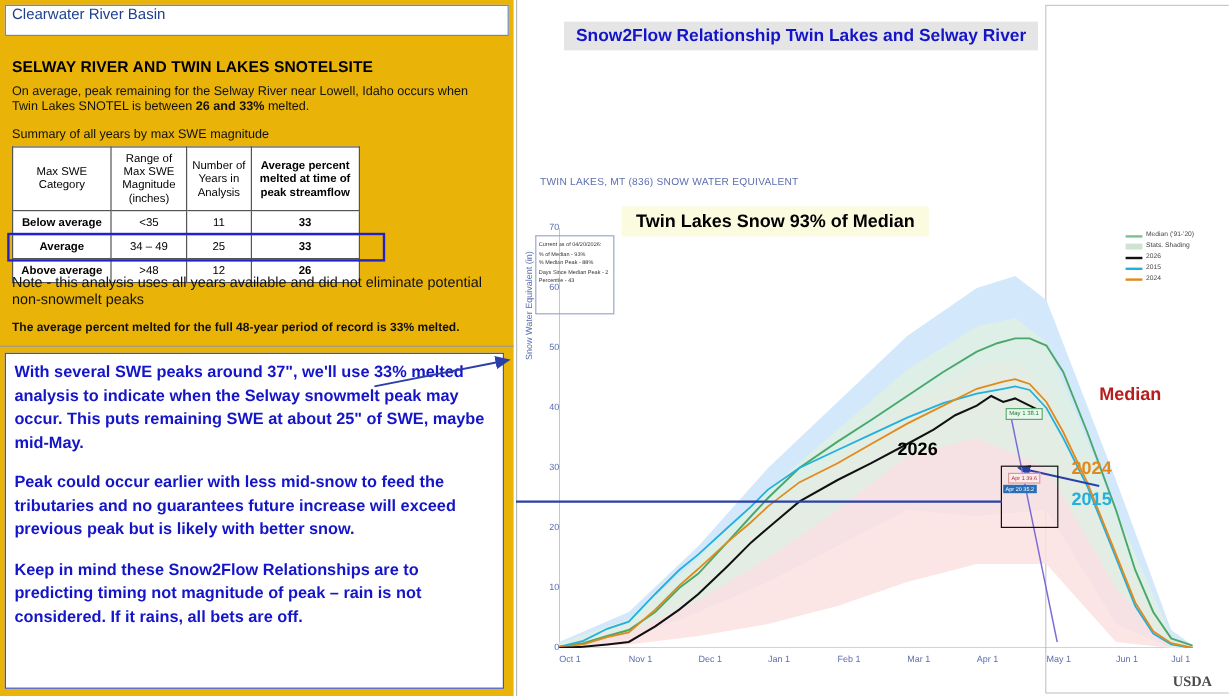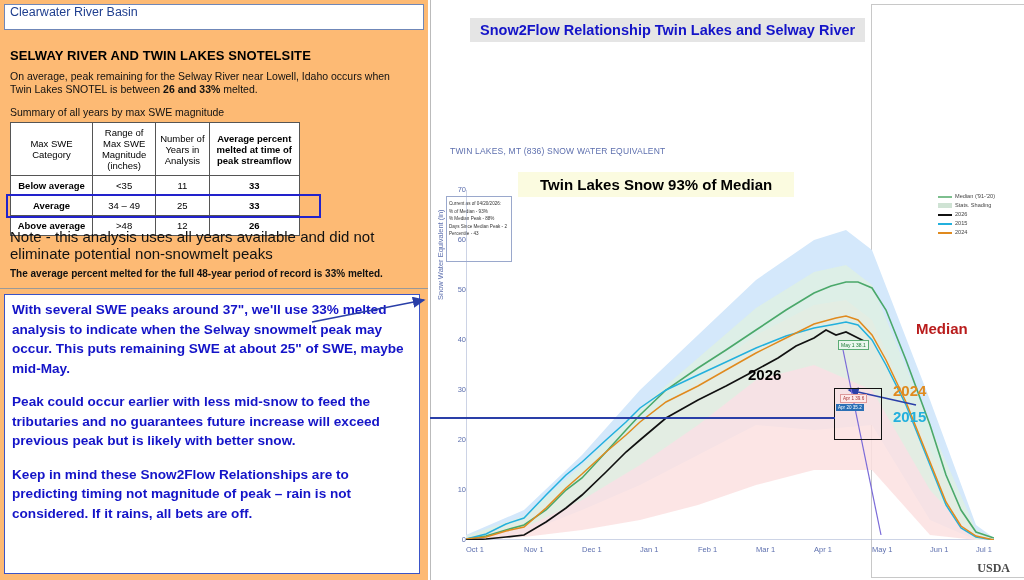--- a/index.html
+++ b/index.html
@@ -18,21 +18,21 @@
     position: relative;
     width: 1024px;
     height: 580px;
   }
   
   .left-panel {
     position: absolute;
     left: 0; top: 0;
     width: 428px;
     height: 580px;
-    background: #fdba74;
+    background: #eab308;
   }
   .basin-box {
     position: absolute;
     left: 4px; top: 4px;
     width: 418px; height: 24px;
     border: 1px solid #6f87b8;
     background: #ffffff;
   }
   .basin-title {
     position: absolute;
@@ -101,21 +101,21 @@
     position: absolute;
     left: 6px; top: 194px;
     width: 311px; height: 20px;
     border: 2px solid #2222cc;
     pointer-events: none;
   }
   .note-line {
     position: absolute;
     left: 10px; top: 228px;
     width: 410px;
-    font-size: 15px;
+    font-size: 12px;
     color: #111;
   }
   .avg-line {
     position: absolute;
     left: 10px; top: 268px;
     width: 410px;
     font-size: 10px;
     font-weight: bold;
     color: #111;
   }
@@ -179,21 +179,21 @@
   .snotel-label {
     position: absolute;
     left: 450px; top: 146px;
     font-size: 8.5px;
     color: #5d6fae;
     letter-spacing: 0.2px;
   }
   .median-banner {
     position: absolute;
     left: 518px; top: 172px;
-    padding: 4px 22px;
+    padding: 4px 12px;
     background: #fbfbe0;
     color: #000000;
     font-size: 15px;
     font-weight: bold;
   }
   .infobox {
     position: absolute;
     left: 446px; top: 196px;
     width: 66px; height: 66px;
     border: 1px solid #9aa8cc;

